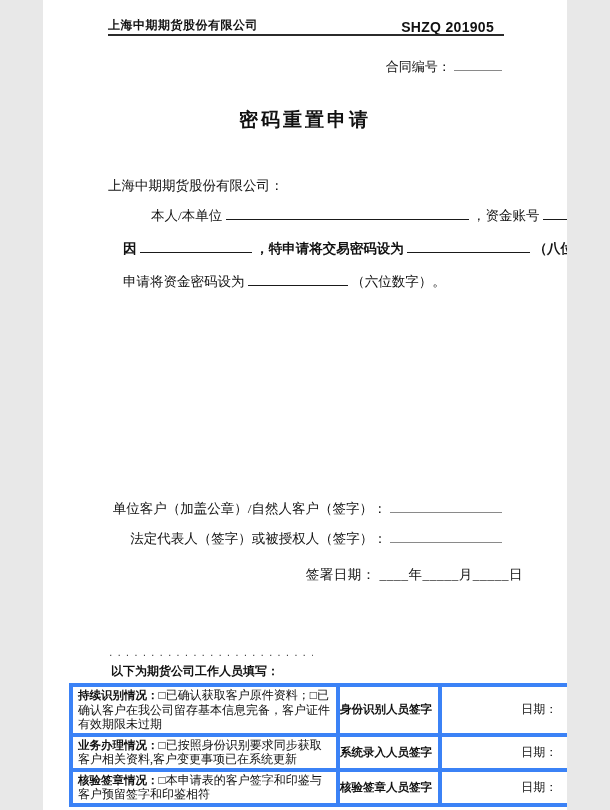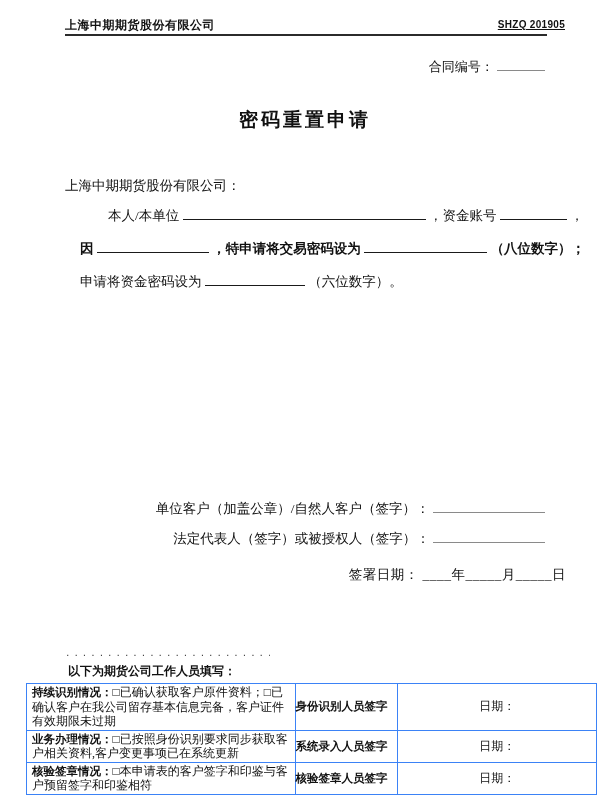--- a/index.html
+++ b/index.html
@@ -1,34 +1,34 @@
 <!DOCTYPE html>
 <html><head>
 <meta charset="utf-8">
 <style>
   * { margin: 0; padding: 0; box-sizing: border-box; }
   html, body { background: #e8e8e8; }
   .page {
     position: relative;
-    width: 610px; height: 810px;
+    width: 524px; height: 810px;
     margin: 0 auto;
     background: #ffffff;
     color: #111;
     font-family: "Liberation Serif", "DejaVu Serif", serif;
     overflow: hidden;
   }
   .hdr-company {
     position: absolute; left: 65px; top: 17px;
     font-family: "Liberation Sans", "DejaVu Sans", sans-serif;
     font-weight: bold; font-size: 12px; letter-spacing: 0.5px;
   }
   .hdr-code {
-    position: absolute; right: 45px; top: 19px;
+    position: absolute; right: 73px; top: 19px;
     font-family: "Liberation Sans", "DejaVu Sans", sans-serif;
-    font-size: 10px; font-weight: 600; letter-spacing: 0.3px; text-decoration: underline;
+    font-size: 14px; font-weight: 600; letter-spacing: 0.3px;
   }
   .hdr-rule {
     position: absolute; left: 65px; right: 63px; top: 34px;
     border-top: 2px solid #2b2b2b; height: 0;
   }
   .contract-line {
     position: absolute; right: 65px; top: 58px;
     font-size: 13px; white-space: nowrap;
   }
   .blank {
@@ -68,21 +68,21 @@
     position: absolute; left: 68px; top: 663px;
     font-family: "Liberation Sans", "DejaVu Sans", sans-serif;
     font-weight: bold; font-size: 12px;
   }
   .staff-table {
     position: absolute; left: 26px; top: 683px; width: 571px;
     border-collapse: collapse;
     font-size: 12px;
   }
   .staff-table td {
-    border: 1px solid #3b82f6;
+    border: 4px solid #3b82f6;
     vertical-align: middle;
     height: 31px;
   }
   .cell-desc { width: 269px; padding: 1px 5px; line-height: 14.5px; }
   .cell-desc b {
     font-family: "Liberation Sans", "DejaVu Sans", sans-serif;
     font-size: 11.5px;
   }
   .cell-signer {
     width: 103px; text-align: left;

